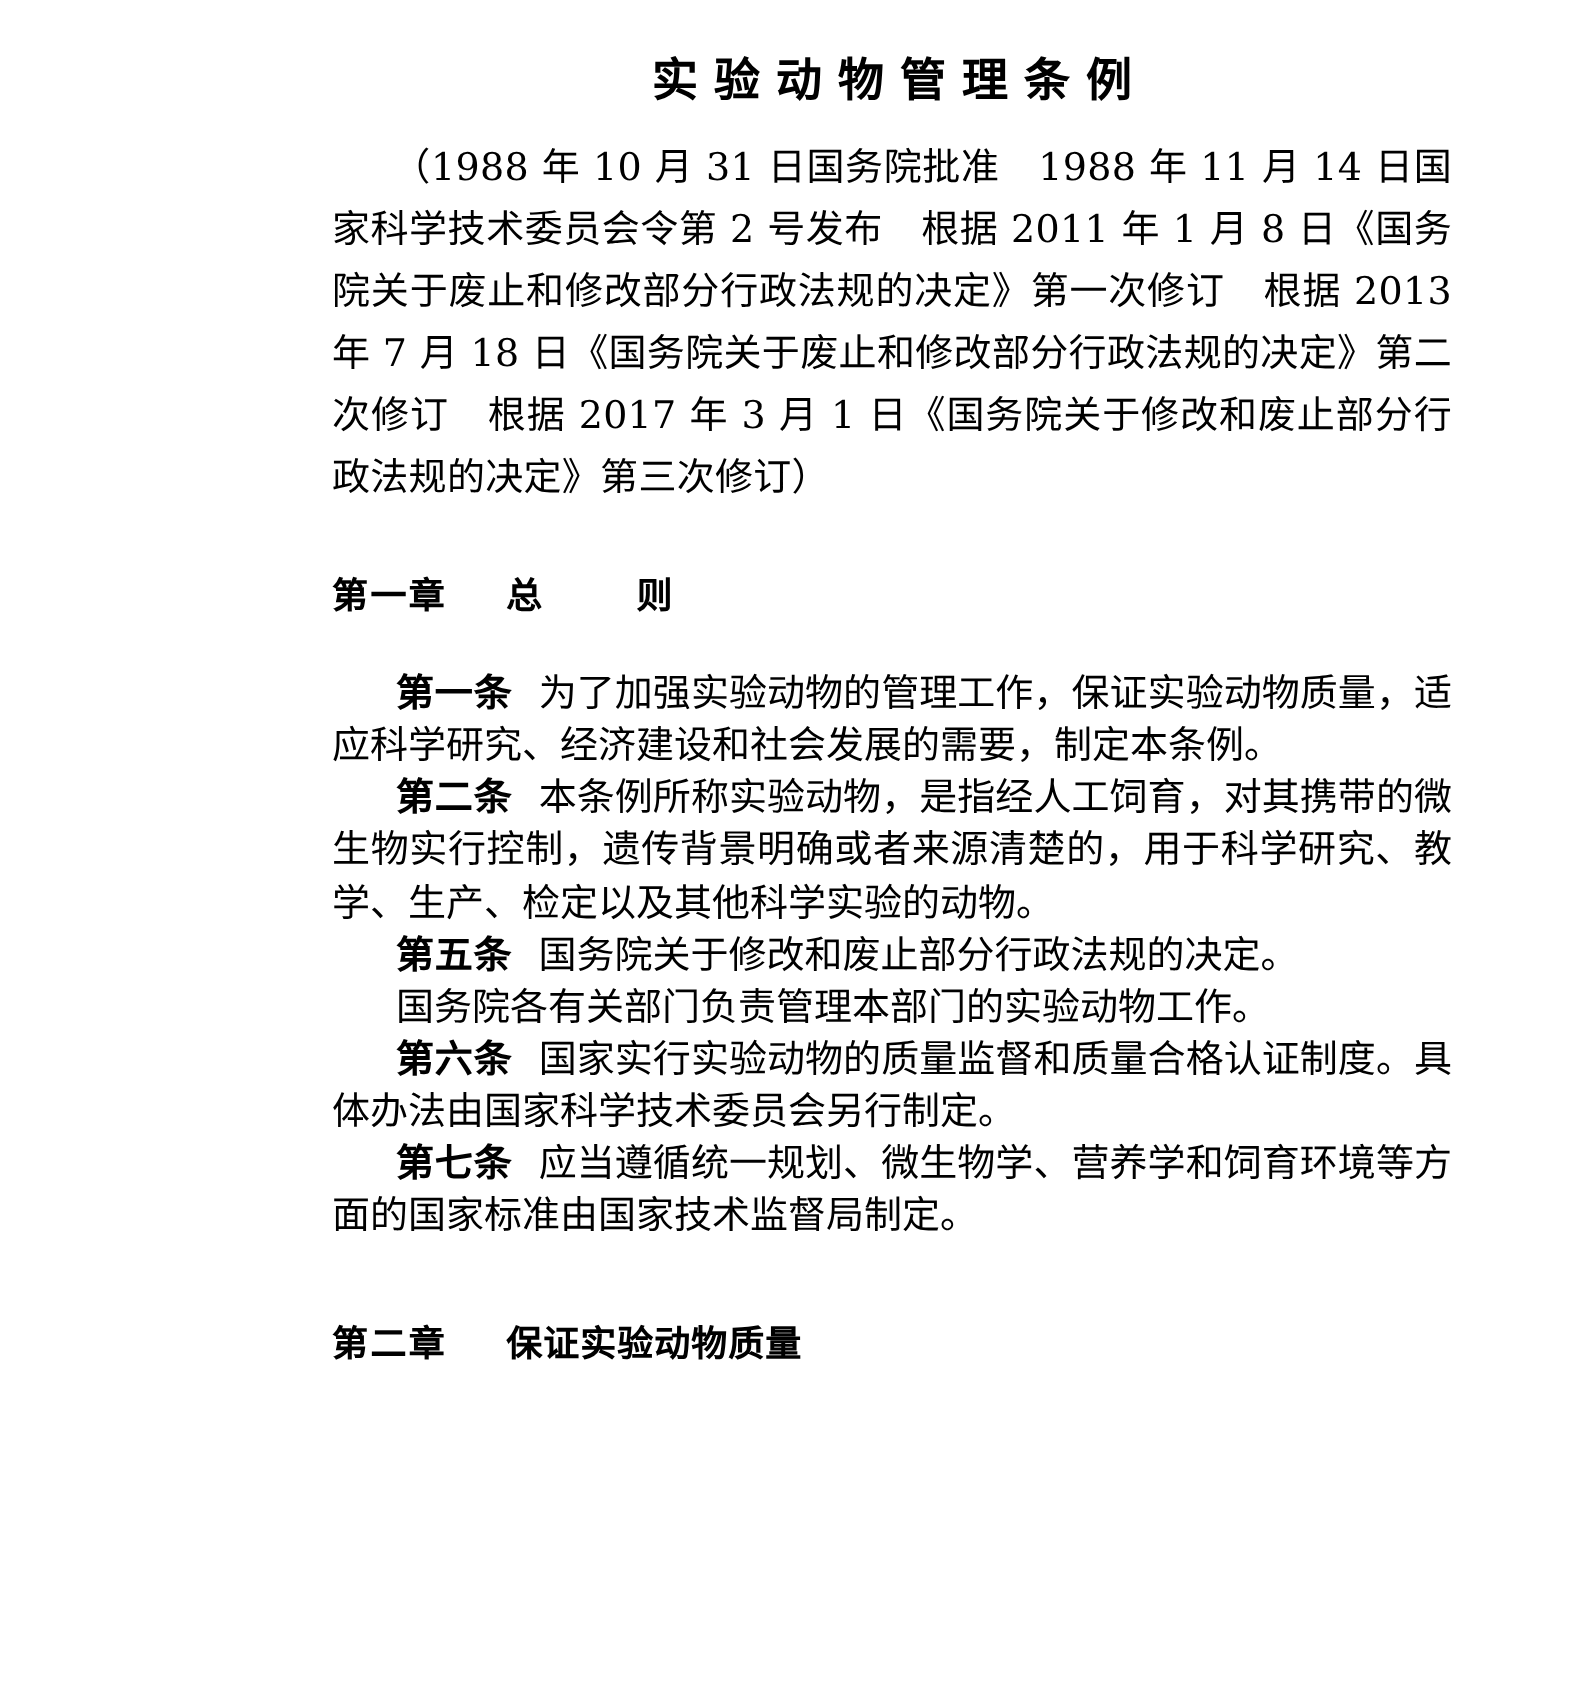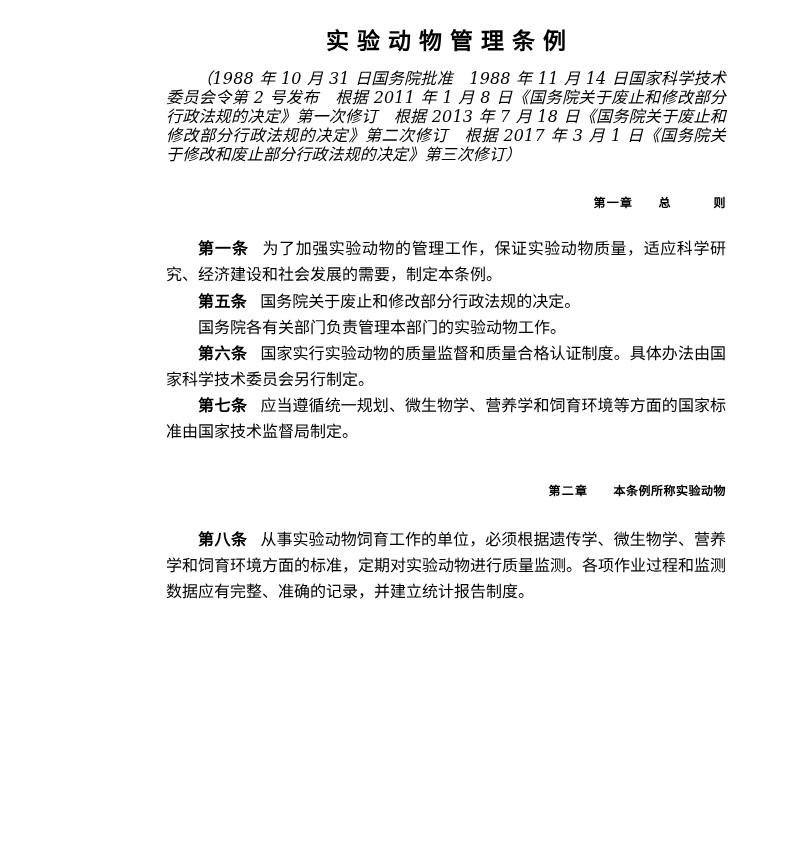--- a/index.html
+++ b/index.html
@@ -36,55 +36,55 @@
     letter-spacing: 8px;
     text-indent: 8px;
     line-height: 1.25;
     margin: 11px 0 0 0;
     white-space: nowrap;
   }
 
   
   .preamble {
     margin-top: 13px;
-    font-size: 16px;
-    line-height: 19px;
+    font-size: 19px;
+    line-height: 31px;
     text-align: justify;
     text-justify: inter-ideograph;
-    font-style: italic;
     letter-spacing: 0.15px;
   }
   .preamble .lead {
     display: inline-block;
     width: 30px;
   }
 
   
   .chapter {
-    text-align: right;
-    font-size: 12px;
+    text-align: left;
+    font-size: 18px;
     font-weight: bold;
     line-height: 1.3;
     white-space: nowrap;
   }
   .chapter .ch-num {
     letter-spacing: 1.2px;
   }
   .chapter .ch-gap-sm { display: inline-block; width: 17px; }
   .chapter .ch-gap-lg { display: inline-block; width: 34px; }
   .chapter .ch-name  { letter-spacing: 0.5px; }
 
   #chapter-1 { margin-top: 32px; }
   #chapter-2 { margin-top: 39px; }
 
   
   .articles {
     margin-top: 25px;
-    font-size: 16px;
+    font-size: 19px;
     line-height: 26.1px;
+    font-family: Liberation Mono, monospace;
   }
   .articles-2 { margin-top: 27px; }
 
   p.para {
     margin: 0;
     text-indent: 32px;
     text-align: justify;
     text-justify: inter-ideograph;
     word-break: break-all;
   }
@@ -117,49 +117,49 @@
       <span class="ch-gap-lg"></span>
       <span class="ch-name">则</span>
     </h2>
 
     <div class="articles">
 
       <p class="para">
         <span class="art-label">第一条</span><span class="art-sep"></span><span>为了加强实验动物的管理工作，保证实验动物质量，适应科学研究、经济建设和社会发展的需要，制定本条例。</span>
       </p>
 
+      <p class="para">
+        <span class="art-label">第二条</span><span class="art-sep"></span><span>本条例所称实验动物，是指经人工饲育，对其携带的微生物实行控制，遗传背景明确或者来源清楚的，用于科学研究、教学、生产、检定以及其他科学实验的动物。</span>
+      </p>
 
 
 
       <p class="para">
-        <span class="art-label">第五条</span><span class="art-sep"></span><span>国务院关于废止和修改部分行政法规的决定。</span>
+        <span class="art-label">第五条</span><span class="art-sep"></span><span>国务院关于修改和废止部分行政法规的决定。</span>
       </p>
       <p class="para">国务院各有关部门负责管理本部门的实验动物工作。</p>
 
       <p class="para">
         <span class="art-label">第六条</span><span class="art-sep"></span><span>国家实行实验动物的质量监督和质量合格认证制度。具体办法由国家科学技术委员会另行制定。</span>
       </p>
 
       <p class="para">
         <span class="art-label">第七条</span><span class="art-sep"></span><span>应当遵循统一规划、微生物学、营养学和饲育环境等方面的国家标准由国家技术监督局制定。</span>
       </p>
 
     </div>
 
     <h2 class="chapter" id="chapter-2">
       <span class="ch-num">第二章</span>
       <span class="ch-gap-sm"></span>
-      <span class="ch-name">本条例所称实验动物</span>
+      <span class="ch-name">保证实验动物质量</span>
     </h2>
 
     <div class="articles articles-2">
 
-      <p class="para">
-        <span class="art-label">第八条</span><span class="art-sep"></span><span>从事实验动物饲育工作的单位，必须根据遗传学、微生物学、营养学和饲育环境方面的标准，定期对实验动物进行质量监测。各项作业过程和监测数据应有完整、准确的记录，并建立统计报告制度。</span>
-      </p>
 
       <p class="para">
         <span class="art-sep"></span>
       </p>
 
     </div>
 
   </div>
 </div>
 

